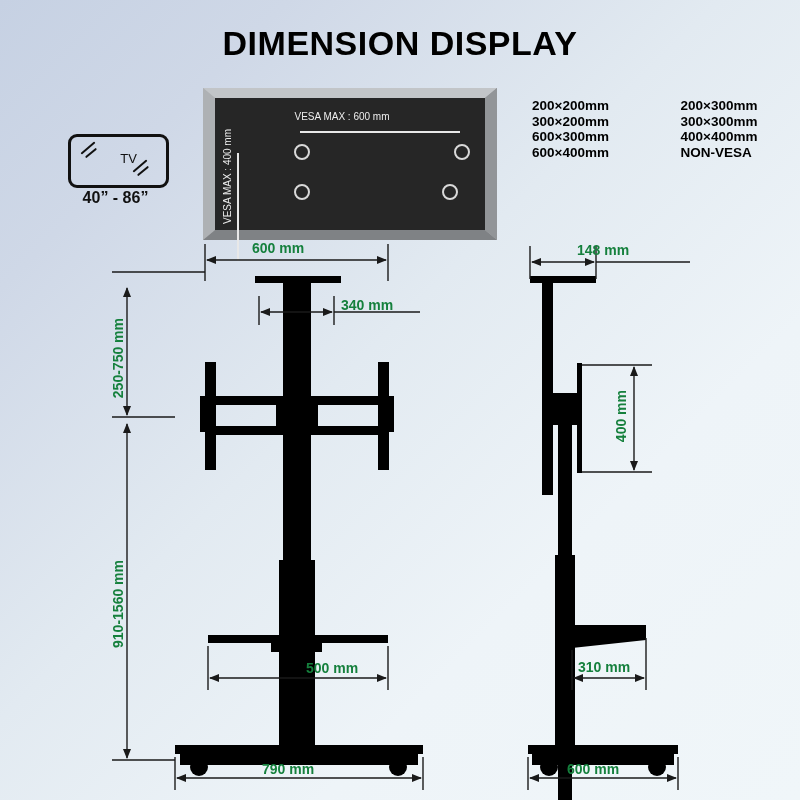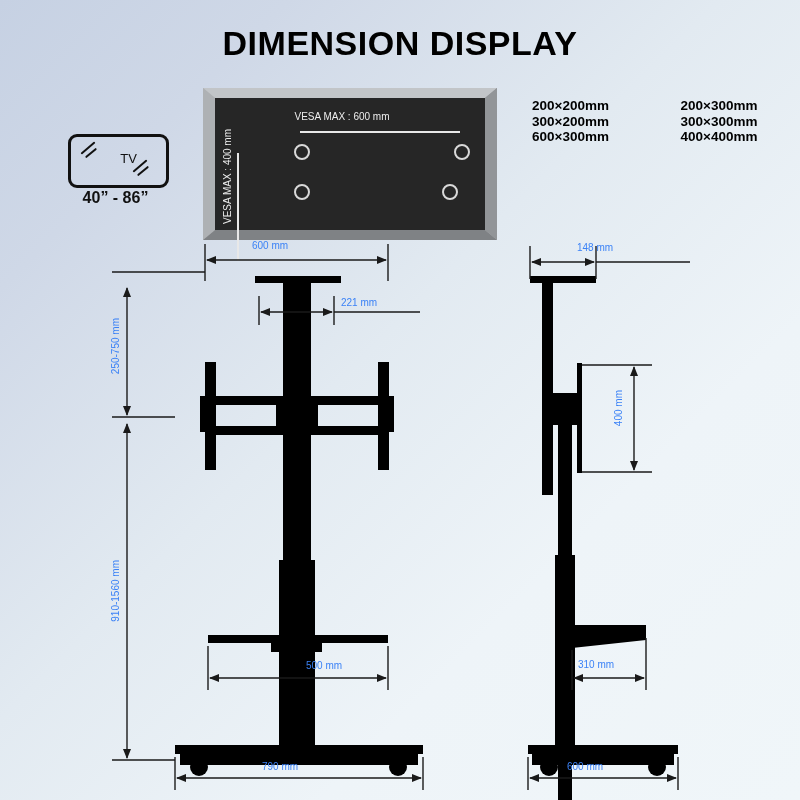--- a/index.html
+++ b/index.html
@@ -29,21 +29,21 @@
   .vrow span:first-child{text-align:left;padding-left:14px;}
   .vrow span:last-child{text-align:left;padding-left:16px;}
   
   .panel-o{left:203px;top:88px;width:294px;height:152px;background:linear-gradient(160deg,#b9bbbd,#8d9093 55%,#a7aaad);}
   .panel-i{left:215px;top:98px;width:270px;height:132px;background:#262626;}
   .hole{position:absolute;width:12px;height:12px;border:2px solid #d9d9d9;border-radius:50%;background:#262626;}
   .vline{position:absolute;background:#e8e8e8;}
   .vtxt-h{left:215px;top:111px;width:254px;text-align:center;font-size:10px;color:#ededed;}
   .vtxt-v{left:222px;top:128px;width:14px;height:96px;font-size:10px;color:#ededed;
           writing-mode:vertical-rl;transform:rotate(180deg);text-align:center;}
-  .dimtxt{position:absolute;font-size:10px;color:#3b82f6;white-space:nowrap;}
+  .dimtxt{position:absolute;font-size:14px;color:#15803d;white-space:nowrap;font-weight:bold;}
   .dimtxt.v{writing-mode:vertical-rl;transform:rotate(180deg);}
   svg.ov{position:absolute;left:0;top:0;width:800px;height:800px;pointer-events:none;overflow:visible;}
 </style>
 </head>
 <body>
 
 <div class="stage">
 
   <div class="abs ttl">DIMENSION DISPLAY</div>
 
@@ -61,20 +61,24 @@
       <span>200×200mm</span>
       <span>200×300mm</span>
     </div>
     <div class="vrow">
       <span>300×200mm</span>
       <span>300×300mm</span>
     </div>
     <div class="vrow">
       <span>600×300mm</span>
       <span>400×400mm</span>
+    </div>
+    <div class="vrow">
+      <span>600×400mm</span>
+      <span>NON-VESA</span>
     </div>
   </div>
 
   <div class="abs panel-o"></div>
   <svg class="ov">
     <polygon points="203,88 497,88 485,98 215,98" fill="#c2c5c8"></polygon>
     <polygon points="203,240 497,240 485,230 215,230" fill="#7f8285"></polygon>
     <polygon points="203,88 215,98 215,230 203,240" fill="#aeb1b4"></polygon>
     <polygon points="497,88 485,98 485,230 497,240" fill="#929598"></polygon>
   </svg>
@@ -177,21 +181,21 @@
       <line x1="646" y1="638" x2="646" y2="690"></line>
       <line x1="574" y1="678" x2="644" y2="678" marker-start="url(#al)" marker-end="url(#ar)"></line>
 
       <line x1="528" y1="757" x2="528" y2="790"></line>
       <line x1="678" y1="757" x2="678" y2="790"></line>
       <line x1="530" y1="778" x2="676" y2="778" marker-start="url(#al)" marker-end="url(#ar)"></line>
     </g>
   </svg>
 
   <div class="dimtxt" style="left:252px;top:240px;">600 mm</div>
-  <div class="dimtxt" style="left:341px;top:297px;">221 mm</div>
+  <div class="dimtxt" style="left:341px;top:297px;">340 mm</div>
   <div class="dimtxt v" style="left:110px;top:318px;">250-750 mm</div>
   <div class="dimtxt v" style="left:110px;top:560px;">910-1560 mm</div>
   <div class="dimtxt" style="left:306px;top:660px;">500 mm</div>
   <div class="dimtxt" style="left:262px;top:761px;">790 mm</div>
   <div class="dimtxt" style="left:577px;top:242px;">148 mm</div>
   <div class="dimtxt v" style="left:613px;top:390px;">400 mm</div>
   <div class="dimtxt" style="left:578px;top:659px;">310 mm</div>
   <div class="dimtxt" style="left:567px;top:761px;">600 mm</div>
 
 </div>

